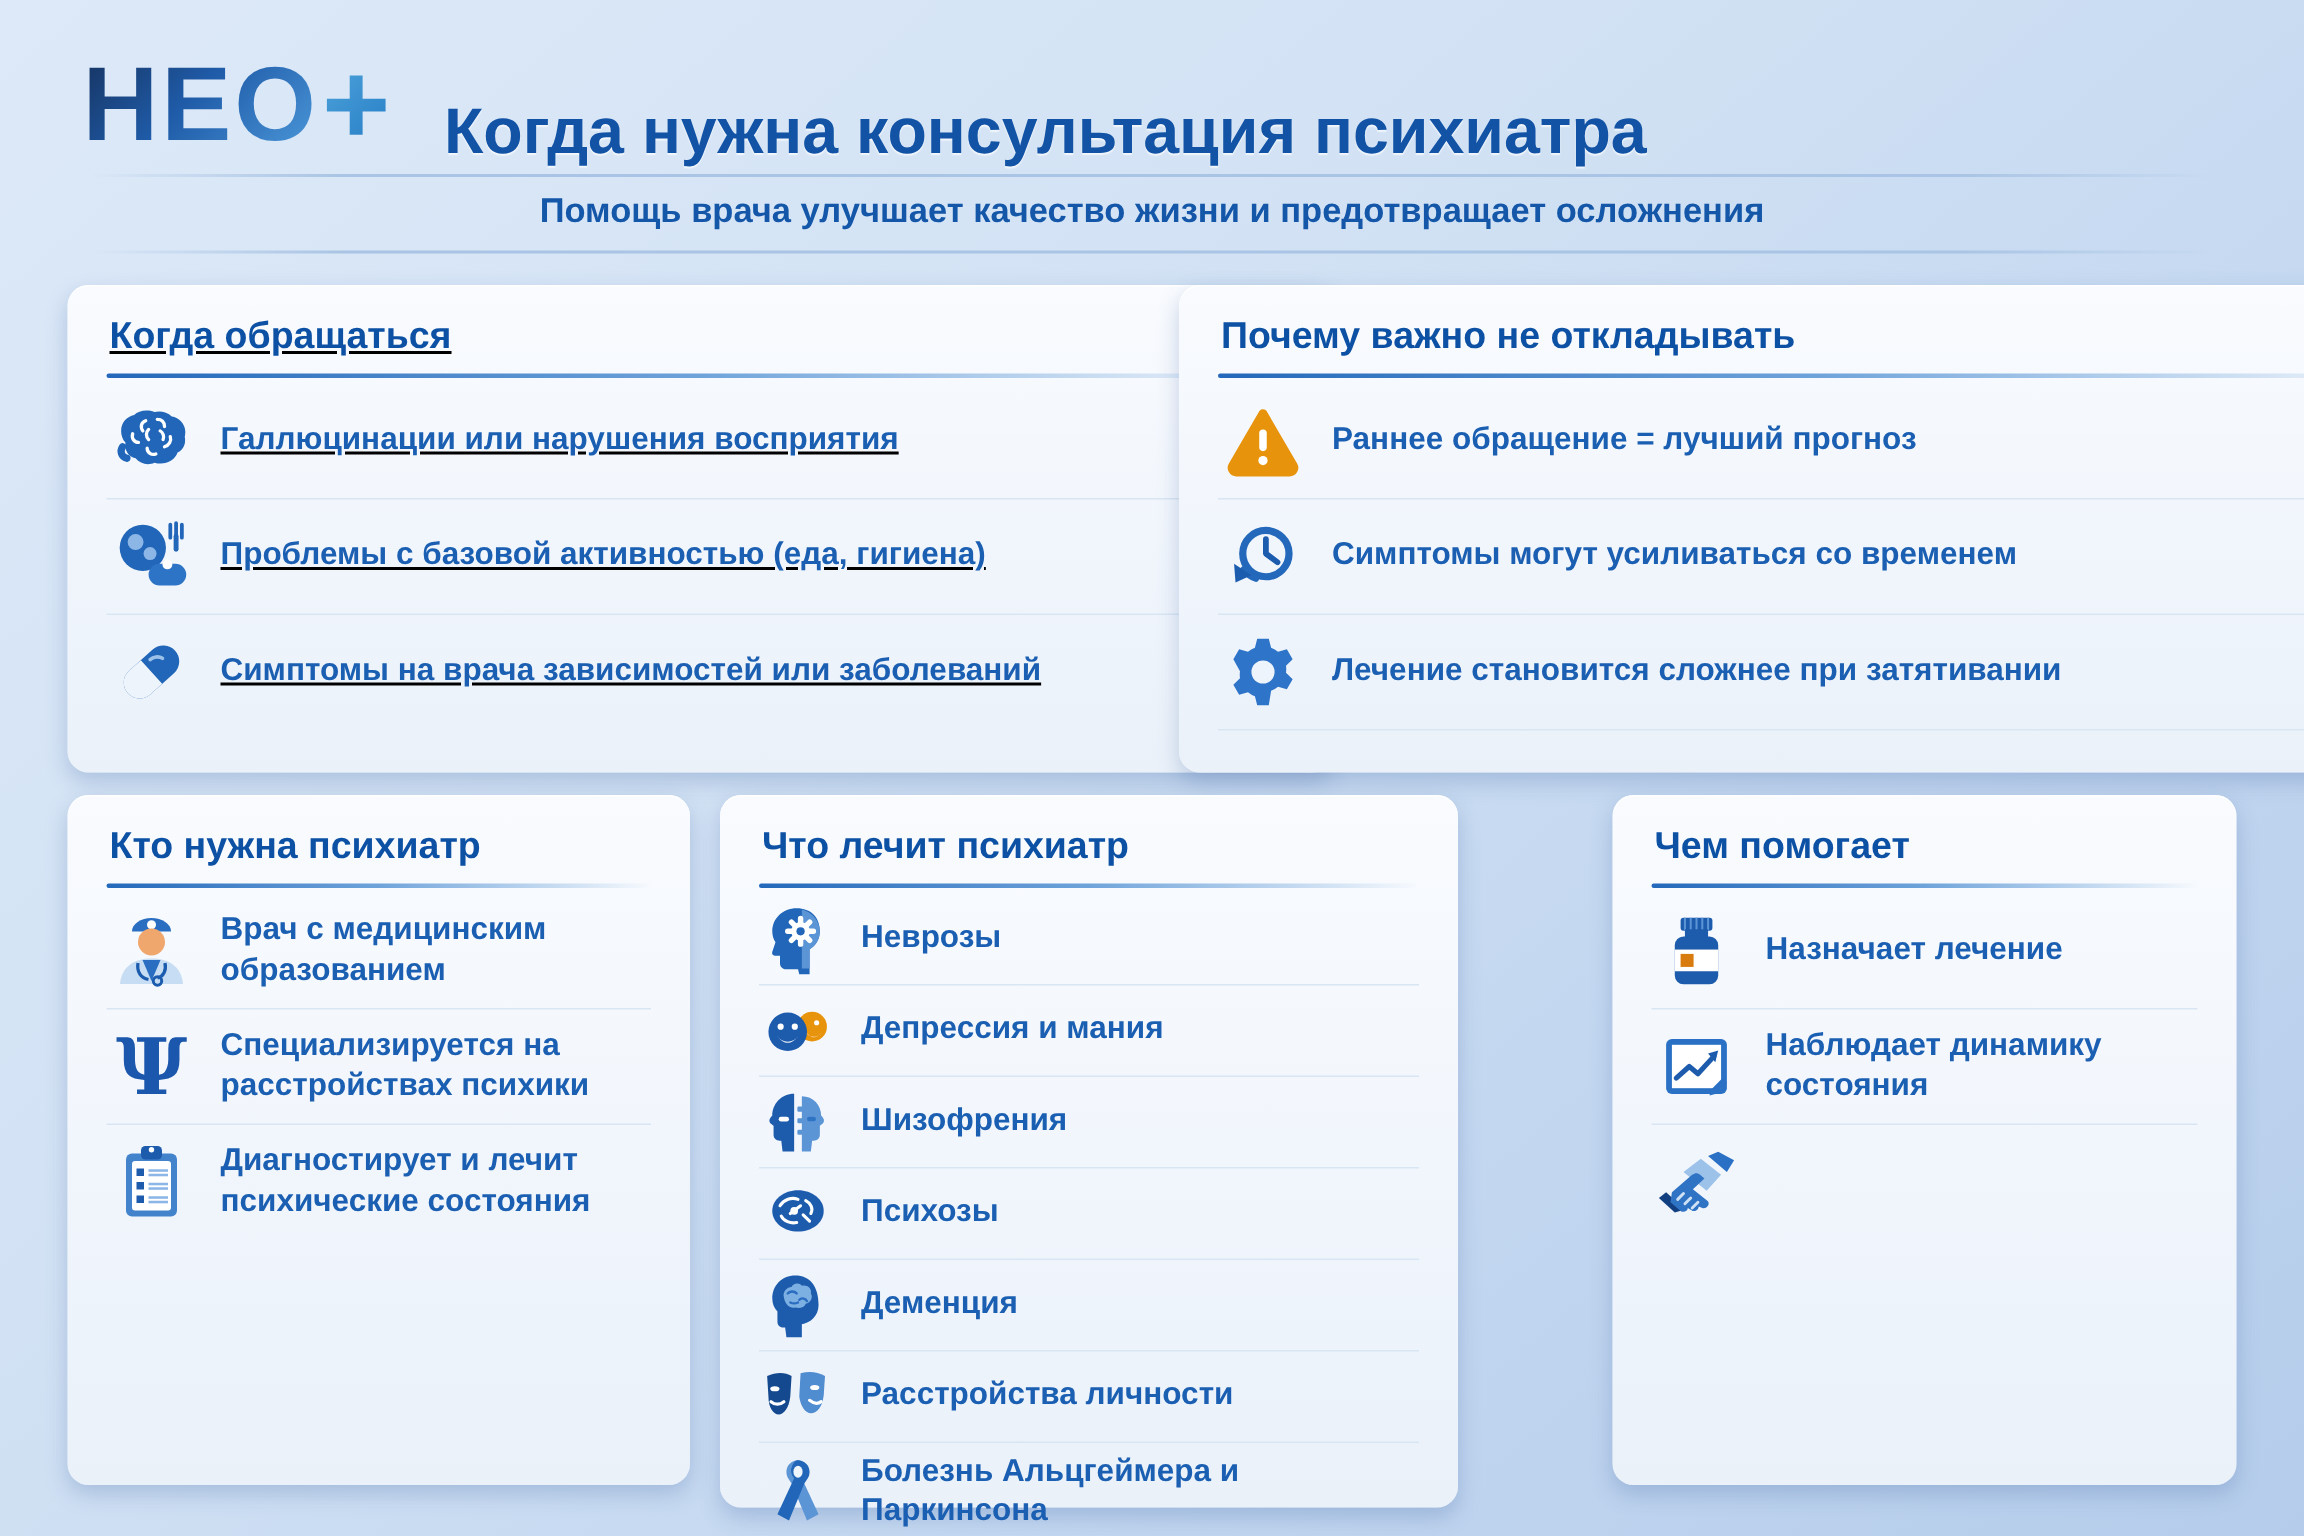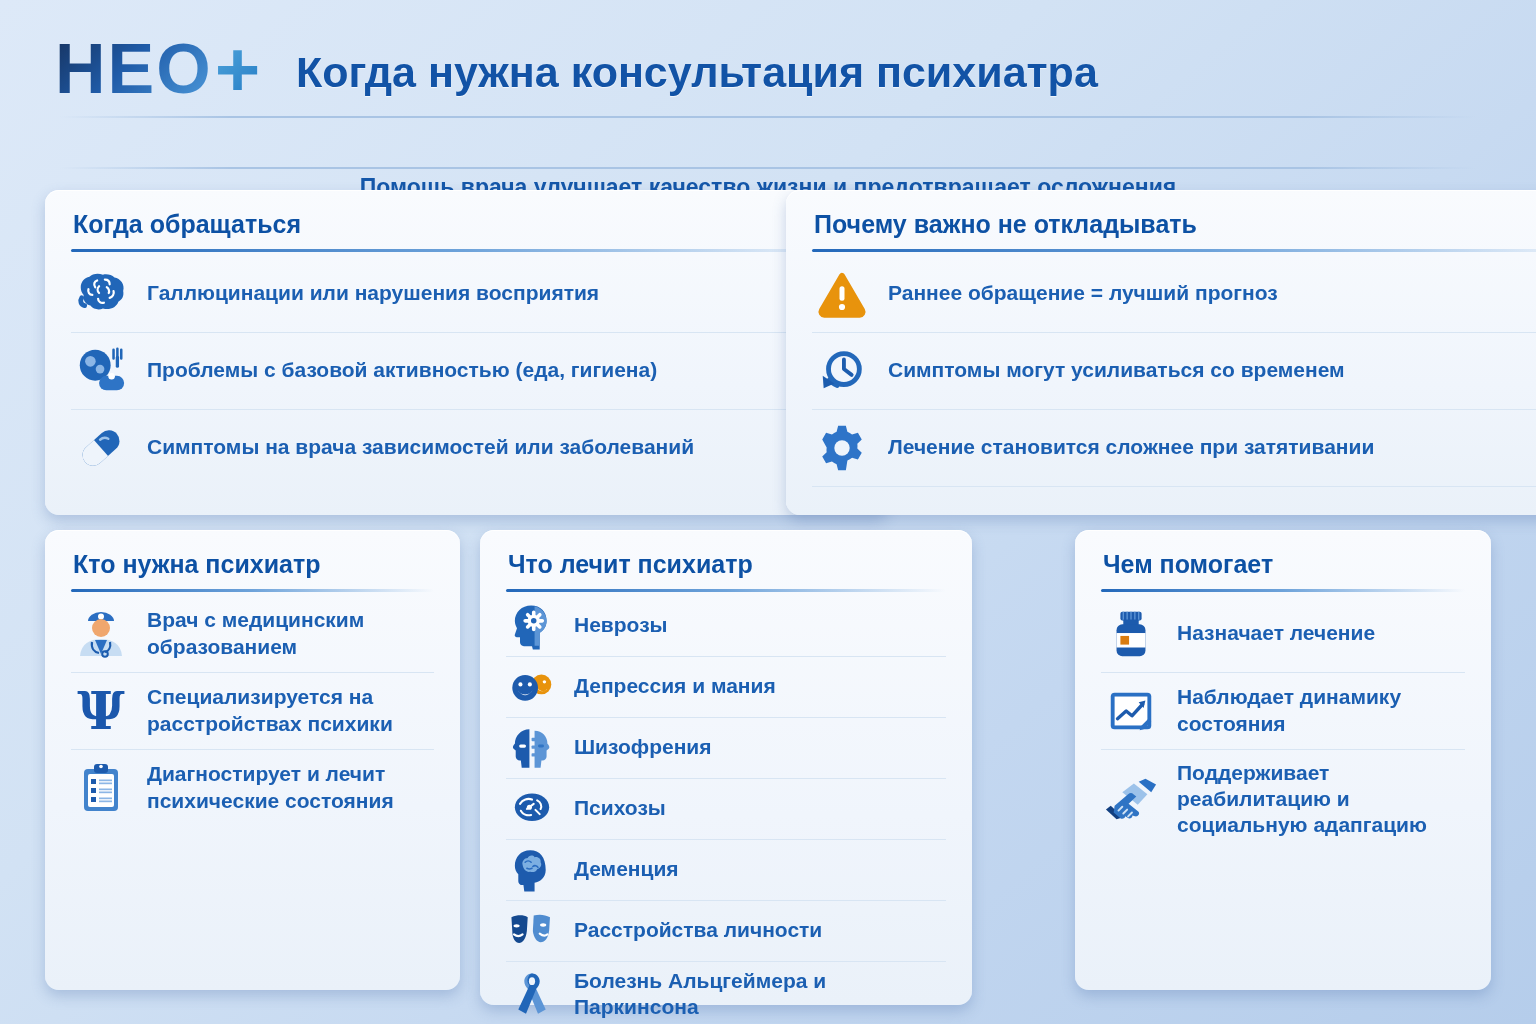--- a/index.html
+++ b/index.html
@@ -15,48 +15,48 @@
     font-size:70px;font-weight:800;letter-spacing:2px;
     background:linear-gradient(135deg,#16325e 0%,#1f5ba8 45%,#4e9bdc 100%);
     -webkit-background-clip:text;background-clip:text;color:transparent;
   }
   .logo .plus{
     font-size:78px;font-weight:800;margin-left:2px;
     background:linear-gradient(135deg,#55aade 0%,#1f77c2 100%);
     -webkit-background-clip:text;background-clip:text;color:transparent;
   }
   .title{
-    position:absolute;left:296px;top:48px;font-size:43px;font-weight:800;color:#1253a6;
+    position:absolute;left:296px;top:64px;font-size:43px;font-weight:800;color:#1253a6;
     text-shadow:0 1px 1px rgba(255,255,255,.7);white-space:nowrap;
   }
   .hr{position:absolute;left:60px;right:60px;height:2px;
       background:linear-gradient(90deg,rgba(140,170,210,0) 0%,#a9c4e4 12%,#a9c4e4 88%,rgba(140,170,210,0) 100%);}
   .hr1{top:116px;} .hr2{top:167px;}
   .subtitle{
     position:absolute;left:0;right:0;top:127px;text-align:center;
-    font-size:23px;font-weight:700;color:#1457a9;margin-top:47px;
+    font-size:23px;font-weight:700;color:#1457a9;
   }
   
   .card{
     position:absolute;border-radius:14px;
     background:linear-gradient(180deg,#f9fbfe 0%,#f0f5fc 60%,#eaf1f9 100%);
     box-shadow:0 6px 14px rgba(70,105,165,.28),0 1px 0 rgba(255,255,255,.9) inset;
     padding:16px 26px 10px 26px;box-sizing:border-box;
   }
   .card-title{font-size:25px;font-weight:800;color:#0d51a4;margin:4px 0 10px 2px;}
   .rule{height:2.5px;border-radius:2px;margin-bottom:4px;
         background:linear-gradient(90deg,#2368ba 0%,#6ea3da 50%,rgba(110,163,218,0) 100%);}
   .row{display:flex;align-items:center;gap:18px;padding:10px 2px;border-bottom:1px solid #d8e5f3;}
   .row.noline{border-bottom:none;}
   .ic{flex:0 0 56px;width:56px;height:56px;display:flex;align-items:center;justify-content:center;}
   .lbl{font-size:21px;font-weight:700;color:#1b5fb2;line-height:1.25;}
   
   .card.mid .ic{flex-basis:48px;width:48px;height:48px;}
   .card.mid .row{padding:6px 2px;}
-  #card1{left:45px;top:190px;width:844px;height:325px;}
+  #card1{left:45px;top:190px;width:844px;height:325px;text-decoration:underline;}
   #card2{left:786px;top:190px;width:850px;height:325px;}
   #card3{left:45px;top:530px;width:415px;height:460px;}
   #card4{left:480px;top:530px;width:492px;height:475px;}
   #card5{left:1075px;top:530px;width:416px;height:460px;}
   svg{display:block;}
 </style>
 </head>
 <body>
 
 <div class="canvas">
@@ -314,17 +314,16 @@
     <div class="row noline">
       <span class="ic">
         <svg viewBox="0 0 56 56" width="54" height="54">
           <path d="M2 39l11 10 7-2-13-12z" fill="#123f80"></path>
           <path d="M54 13l-11-6-7 3 13 11z" fill="#2a70c4"></path>
           <path d="M31 12l14 11-10 11-16-13z" fill="#9cc2ea"></path>
           <path d="M11 35l14-12c2-1.5 4-1.5 5.5 0l3 2.5-8 7.5 10 8c2.5 2-.5 6-3.5 5l-2.5-1c0 2.5-3 4-5 2.5l-2.5-1.5c0 2-3 3.5-5 2l-7-6z" fill="#2f74c4"></path>
           <path d="M20 43l4-4m1 7l4-4m-14-2l4-4" stroke="#cfe2f5" stroke-width="2" stroke-linecap="round" fill="none"></path>
         </svg>
       </span>
-      <span class="lbl">Поддерживает реабилитацию и социальную адапгацию</span>
     </div>
   </div>
 
 </div>
 
 </body></html>

